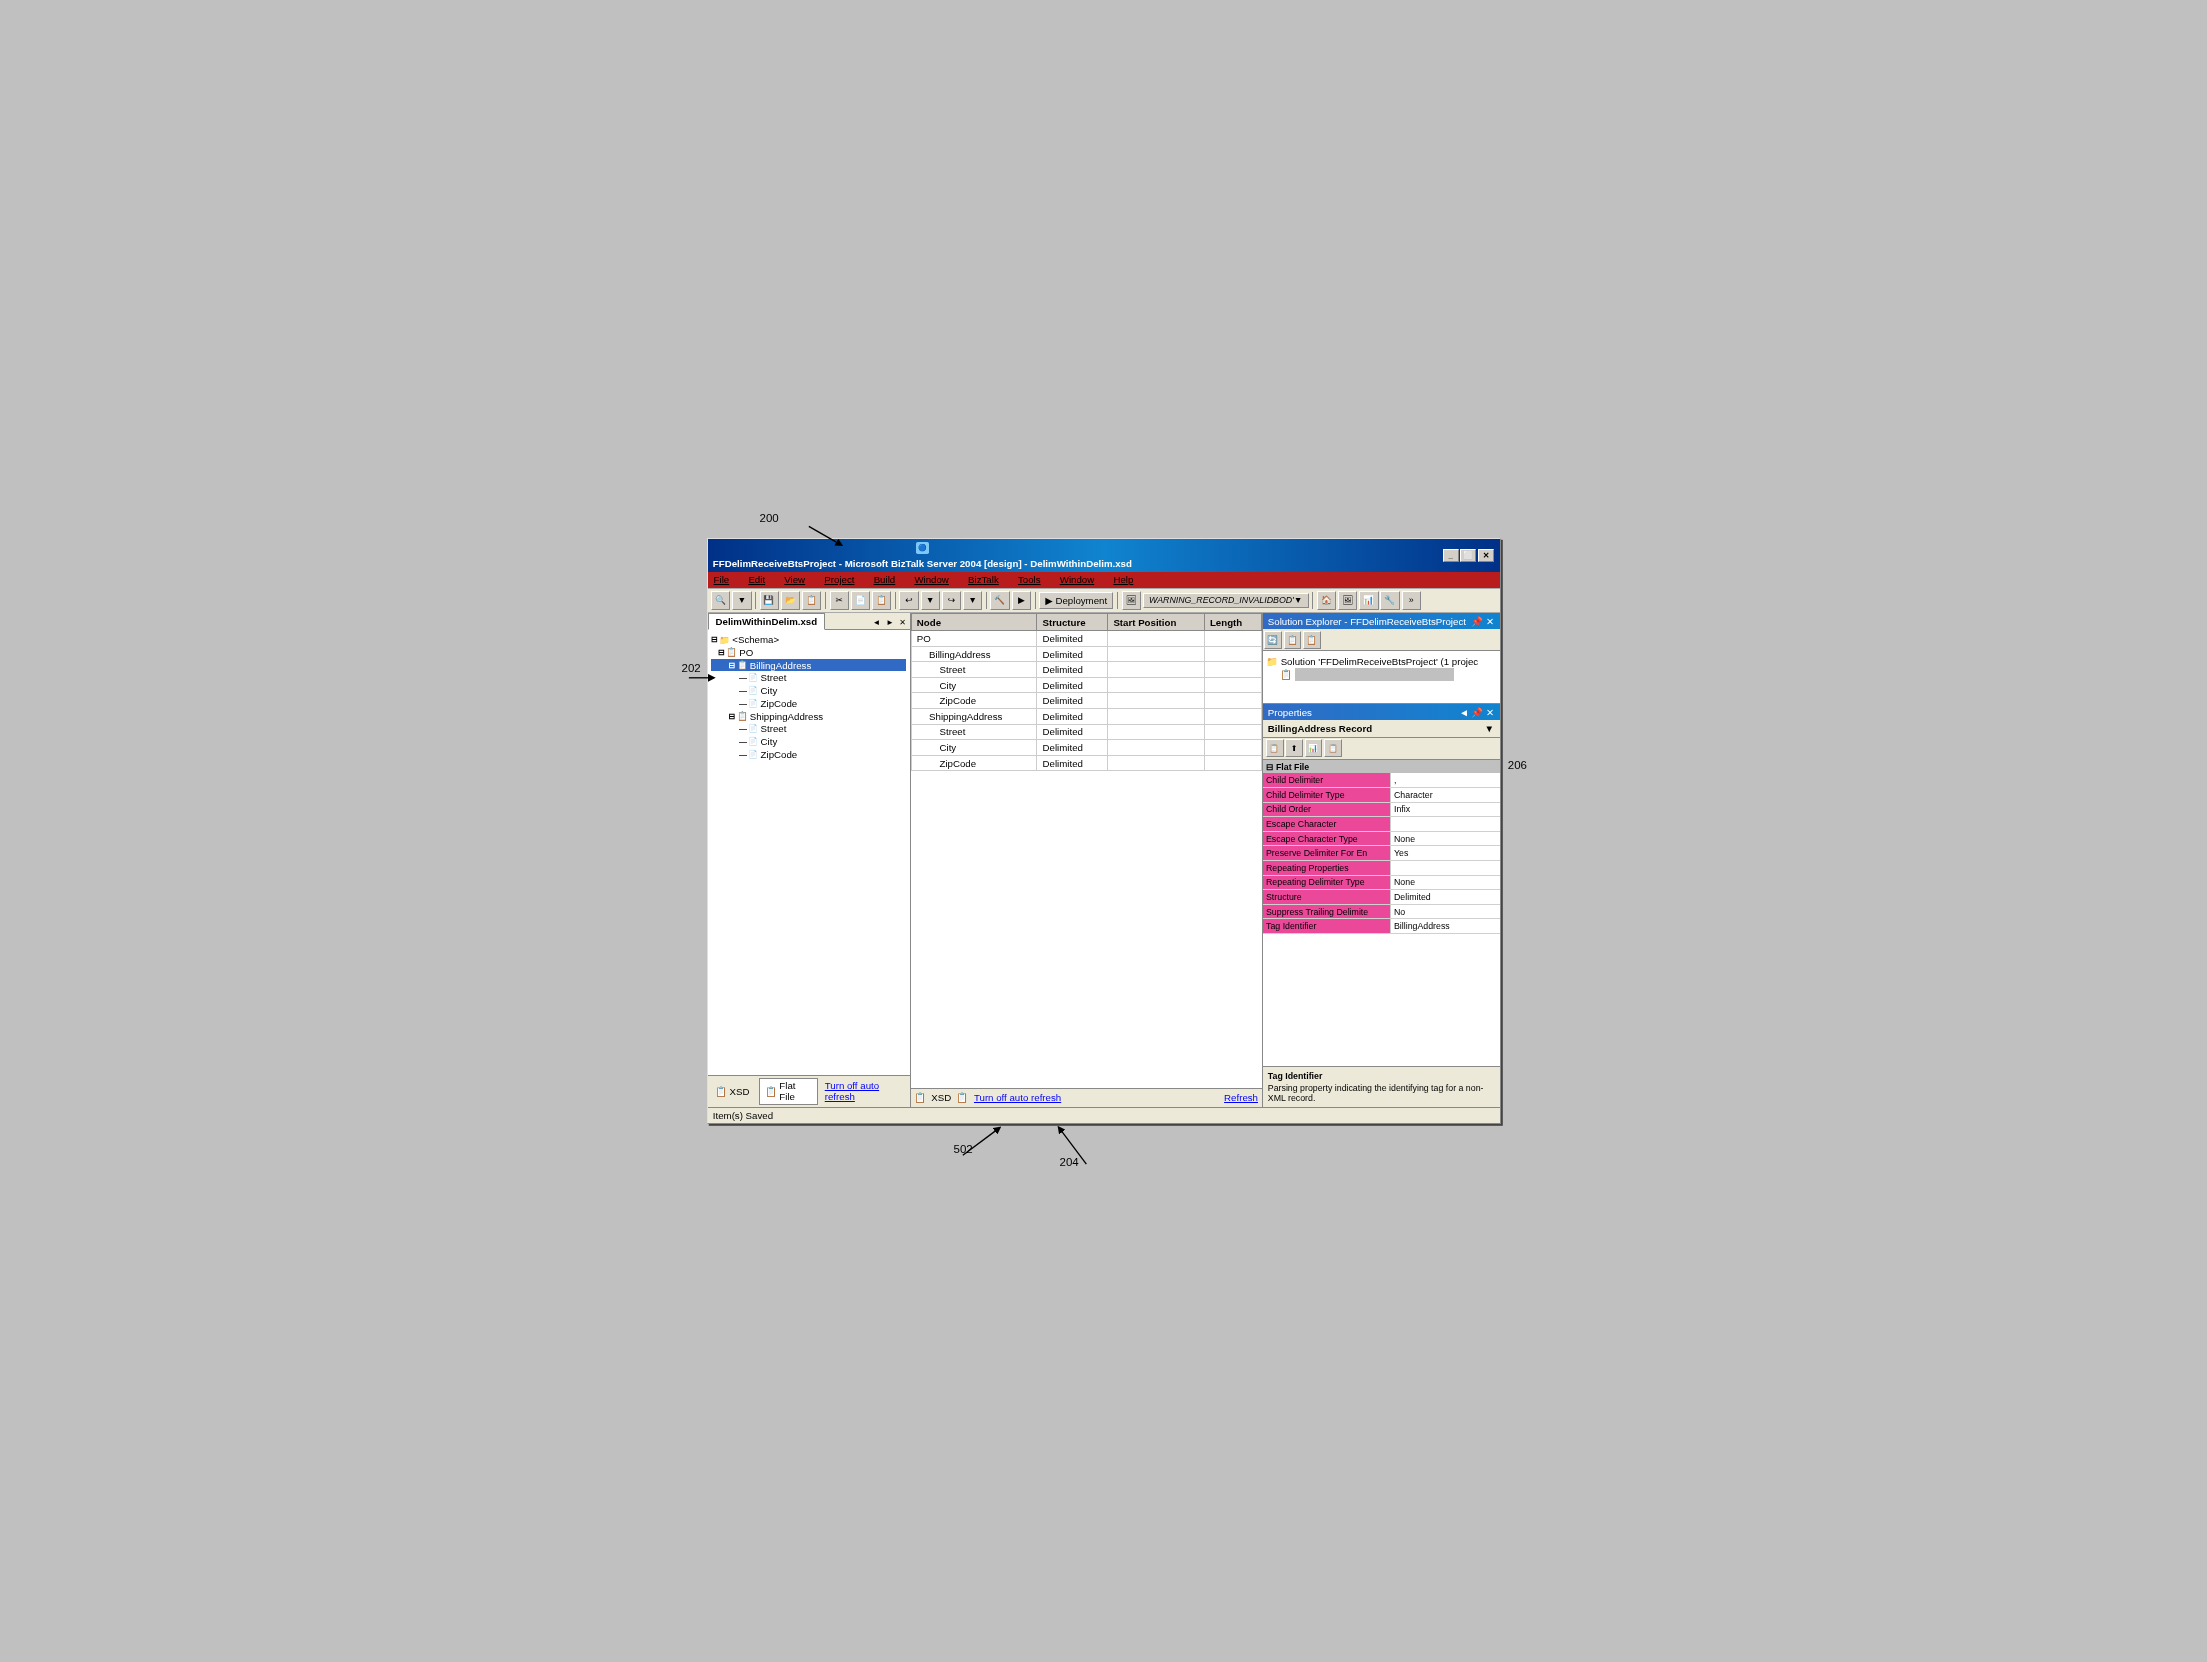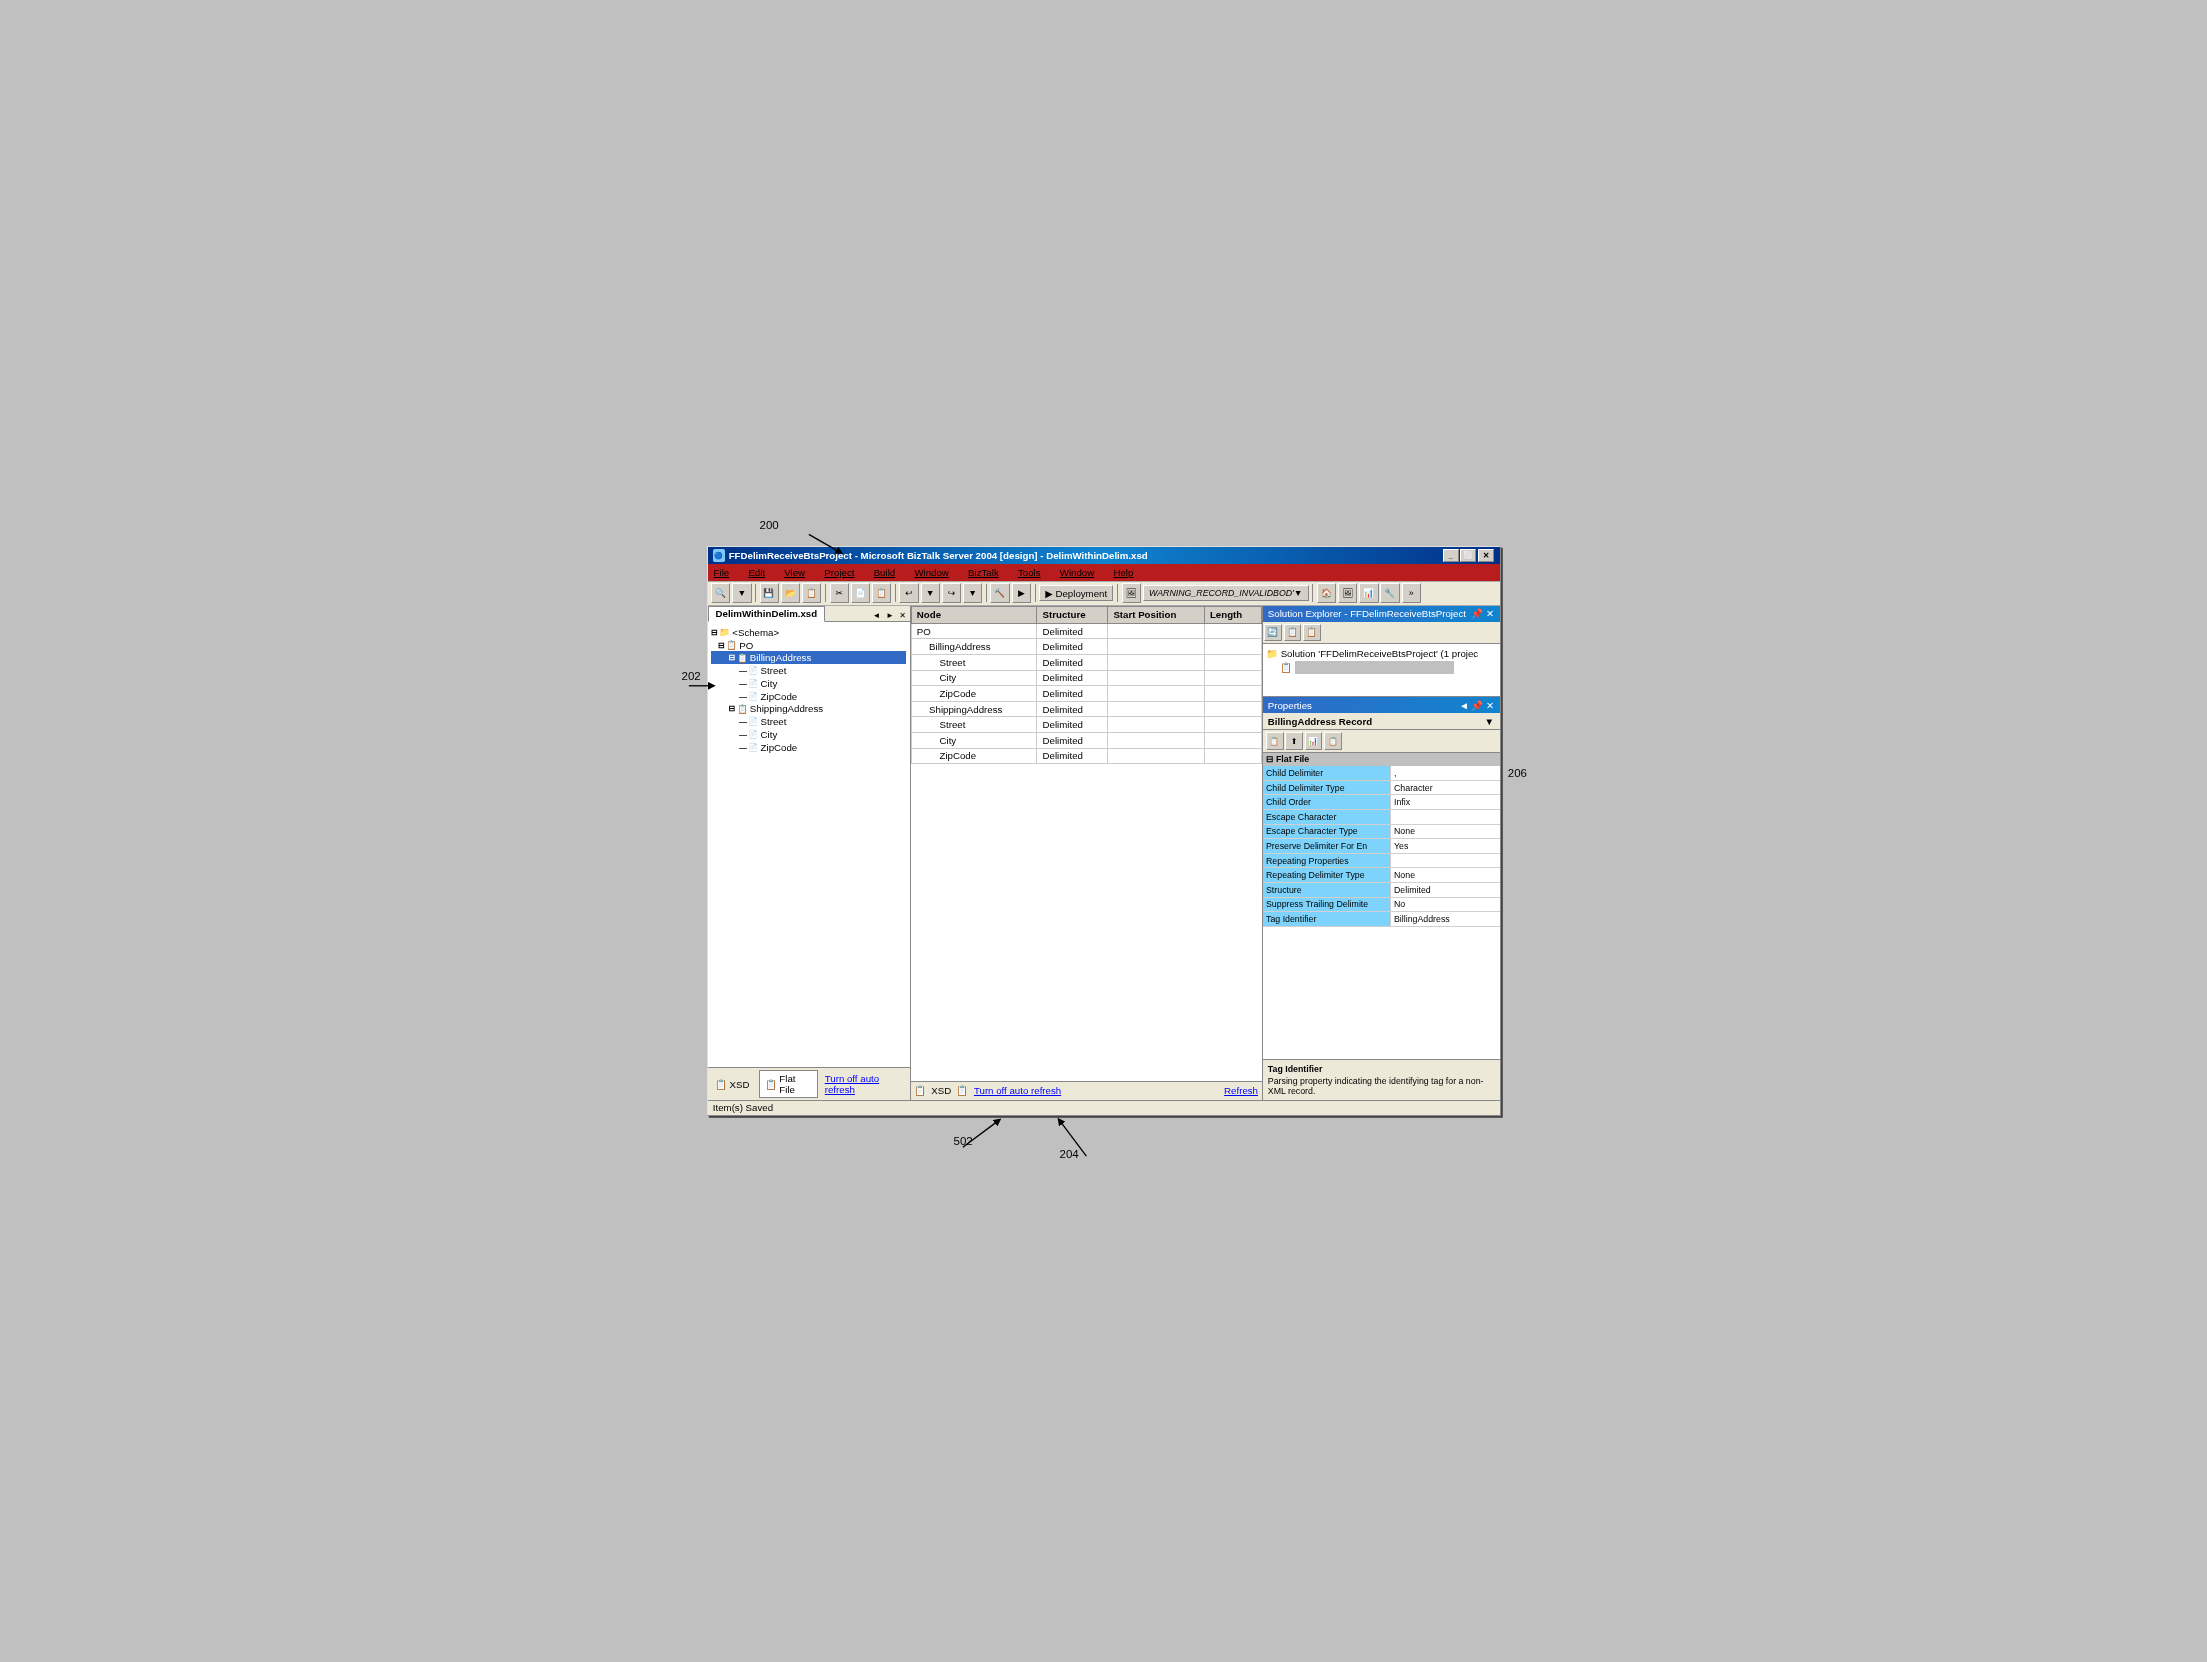--- a/index.html
+++ b/index.html
@@ -60,20 +60,21 @@
       justify-content: space-between;
       font-size: 9.7px;
       font-weight: bold;
       user-select: none;
     }
 
     .title-bar-left {
       display: flex;
       align-items: center;
       gap: 3.5px;
+      flex-direction: column;
     }
 
     .title-bar-icon {
       width: 12.4px;
       height: 12.4px;
       background: #7ec8f7;
       border-radius: 1.8px;
       display: flex;
       align-items: center;
       justify-content: center;
@@ -448,21 +449,21 @@
     .props-row {
       display: flex;
       border-bottom: 0.9px solid #d0d0d0;
     }
 
     .props-name {
       width: 128px;
       min-width: 128px;
       padding: 1.8px 3.5px;
       border-right: 0.9px solid #ccc;
-      background: #7dd3fc;
+      background: #ec4899;
       font-size: 8.8px;
       white-space: nowrap;
       overflow: hidden;
     }
 
     .props-value {
       flex: 1;
       padding: 1.8px 3.5px;
       font-size: 8.8px;
       background: #fff;

